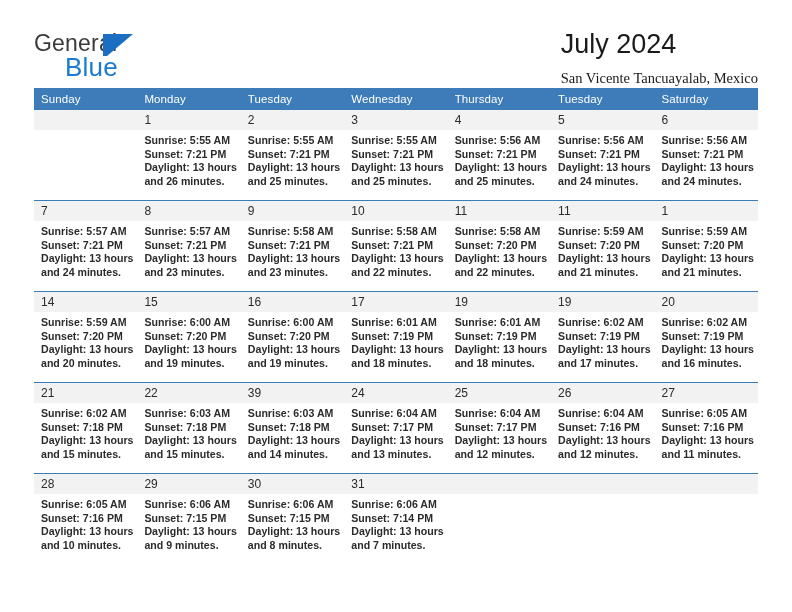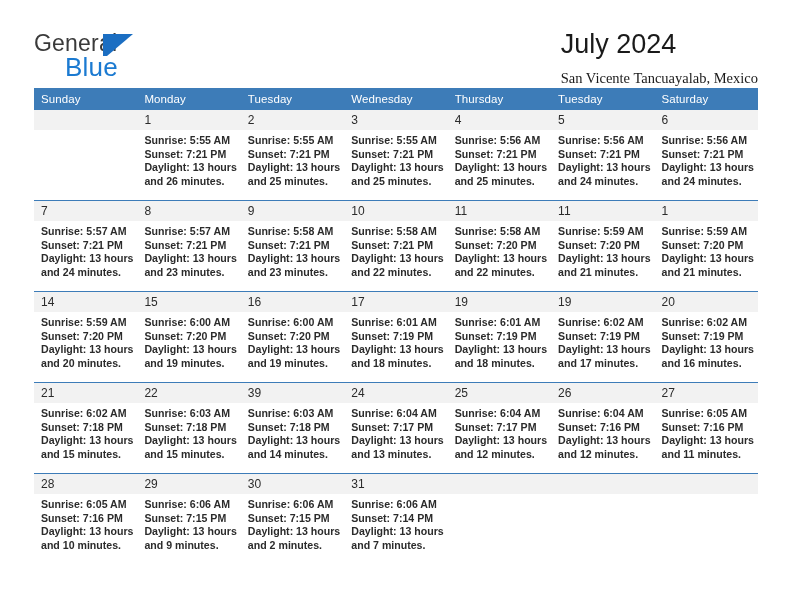--- a/index.html
+++ b/index.html
@@ -536,21 +536,21 @@
               </div>
             </div>
           </td>
           <td>
             <div class="cell-inner">
               <div class="daynum">30</div>
               <div class="cellbody">
                 <div>Sunrise: 6:06 AM</div>
                 <div>Sunset: 7:15 PM</div>
                 <div>Daylight: 13 hours</div>
-                <div>and 2 minutes.</div>
+                <div>and 8 minutes.</div>
               </div>
             </div>
           </td>
           <td>
             <div class="cell-inner">
               <div class="daynum">31</div>
               <div class="cellbody">
                 <div>Sunrise: 6:06 AM</div>
                 <div>Sunset: 7:14 PM</div>
                 <div>Daylight: 13 hours</div>

